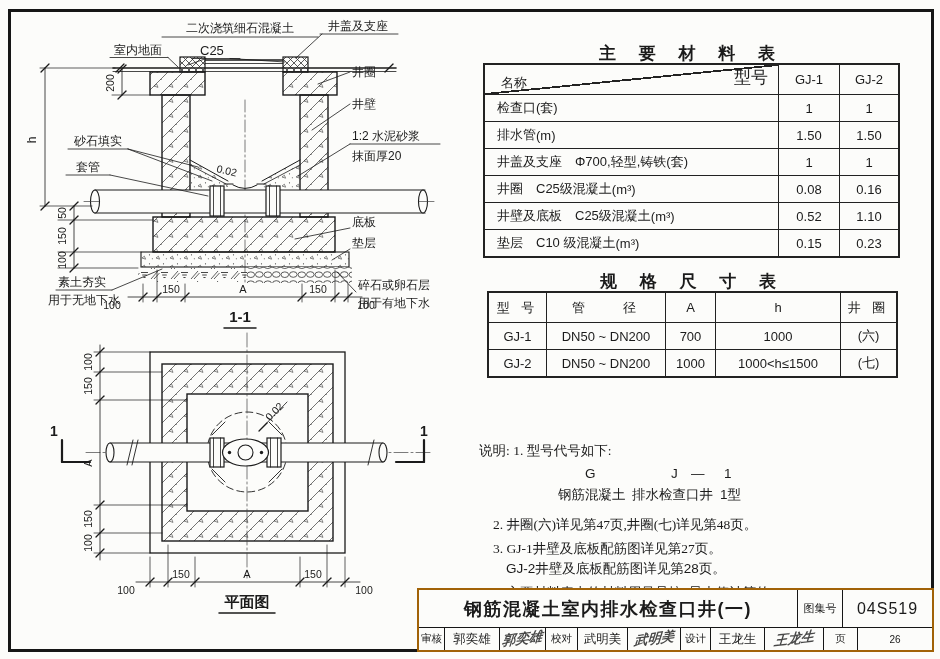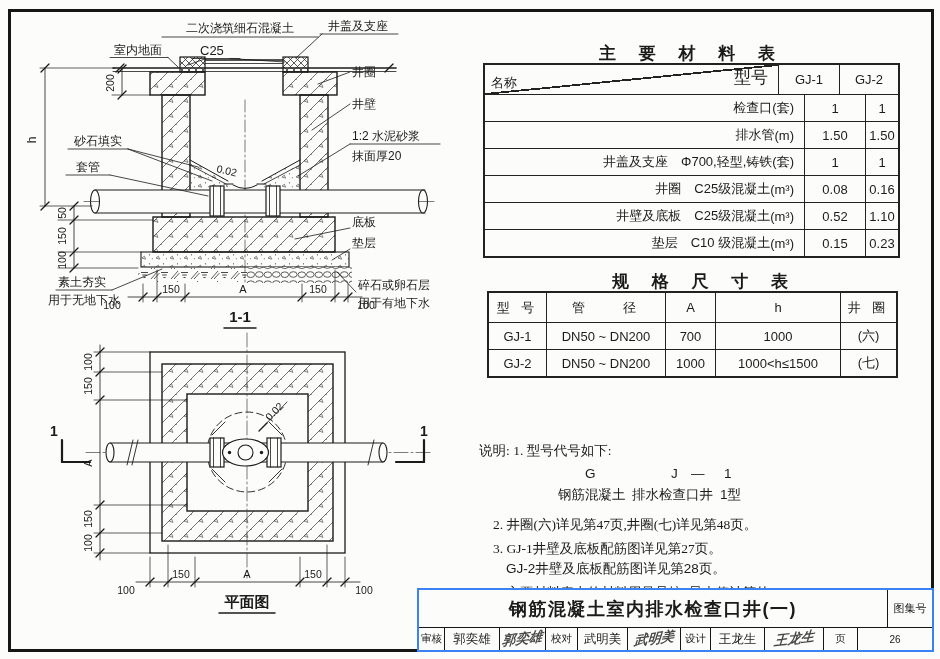--- a/index.html
+++ b/index.html
@@ -14,26 +14,26 @@
   .tr{display:flex;border-top:1.2px solid #222;box-sizing:border-box;}
   .tr:first-child{border-top:none;}
   .td{border-left:1.2px solid #222;display:flex;align-items:center;justify-content:center;
       font-size:13px;box-sizing:border-box;overflow:hidden;}
   .td:first-child{border-left:none;}
   .tbl-title{position:absolute;text-align:center;font-size:17px;font-weight:bold;letter-spacing:9px;}
 
   .mat{left:483px;top:63px;width:417px;}
   .mat .rowh{height:29px;}
   .mat .rowd{height:27px;}
-  .mat .c-name{width:293px;justify-content:flex-end;padding:0 10px 0 12px;margin-left:26px;}
+  .mat .c-name{width:293px;justify-content:flex-start;padding:0 10px 0 12px;}
   .mat .c-g1{width:61px;}
   .mat .c-g2{flex:1;}
   .diagcell{position:relative;width:293px;
     background:linear-gradient(to bottom right,transparent calc(50% - 0.9px),#222 calc(50% - 0.9px),#222 calc(50% + 0.9px),transparent calc(50% + 0.9px));}
-  .diagcell .corner-bl{position:absolute;left:6px;bottom:2px;font-size:13px;}
+  .diagcell .corner-bl{position:absolute;left:16px;bottom:2px;font-size:13px;}
   .diagcell .corner-tr{position:absolute;right:10px;top:1px;font-size:17px;}
 
   .spec{left:487px;top:291px;width:411px;}
   .spec .rowh{height:29px;}
   .spec .rowd{height:27px;}
   .spec .c1{width:57px;}.spec .c2{width:119px;}.spec .c3{width:50px;}.spec .c4{width:125px;}.spec .c5{flex:1;}
   .spec .hd{letter-spacing:4px;}
 
   
   .notes{position:absolute;left:479px;top:443px;width:456px;font-size:13.5px;line-height:1.15;}
@@ -44,21 +44,21 @@
   .codegram span{position:absolute;white-space:nowrap;}
   .cg-g{left:106px;top:0;}
   .cg-j{left:192px;top:0;}
   .cg-dash{left:212px;top:0;}
   .cg-1{left:245px;top:0;}
   .cg-gd{left:79px;top:21px;}
   .cg-jd{left:153px;top:21px;}
   .cg-1d{left:241px;top:21px;}
 
   
-  .tb{position:absolute;left:417px;top:588px;width:517px;height:64px;border:2px solid #3b82f6;
+  .tb{position:absolute;left:417px;top:588px;width:517px;height:64px;border:2px solid #a16207;
       display:flex;flex-direction:column;background:#fcfcfa;box-sizing:border-box;}
   .tb-top{display:flex;height:37px;border-bottom:1.6px solid #161616;}
   .tb-bot{display:flex;flex:1;}
   .tb .cell{display:flex;align-items:center;justify-content:center;border-left:1.2px solid #161616;
             box-sizing:border-box;overflow:hidden;white-space:nowrap;}
   .tb .cell:first-child{border-left:none;}
   .tb-title{flex:1;font-size:18px;font-weight:bold;letter-spacing:1.5px;}
   .tb-atlas-label{width:45px;font-size:11px;border-left-width:1.6px !important;}
   .tb-atlas-no{width:90px;font-size:16px;letter-spacing:1px;border-left-width:1.6px !important;}
   .lbl-s{font-size:10.5px;}
@@ -411,21 +411,21 @@
     <div class="tr rowd">
       <div class="td c-name">
           <span>垫层　C10 级混凝土</span>
           <span>(m³)</span>
         </div>
       <div class="td c-g1">0.15</div>
       <div class="td c-g2">0.23</div>
     </div>
   </div>
 
-  <div class="tbl-title" style="left:499px;top:270px;width:411px;">规 格 尺 寸 表</div>
+  <div class="tbl-title" style="left:487px;top:270px;width:411px;">规 格 尺 寸 表</div>
 
   <div class="tbl spec">
     <div class="tr rowh">
       <div class="td c1 hd">型 号</div>
       <div class="td c2 hd">管　　径</div>
       <div class="td c3">A</div>
       <div class="td c4">h</div>
       <div class="td c5 hd">井 圈</div>
     </div>
     <div class="tr rowd">
@@ -461,20 +461,21 @@
     <div class="nrow">2. 井圈(六)详见第47页,井圈(七)详见第48页。</div>
     <div class="nrow">3. GJ-1井壁及底板配筋图详见第27页。</div>
     <div class="cont">GJ-2井壁及底板配筋图详见第28页。</div>
     <div class="nrow">4. 主要材料表中的材料用量是按h最大值计算的。</div>
   </div>
 
   <div class="tb">
     <div class="tb-top">
       <div class="cell tb-title">钢筋混凝土室内排水检查口井(一)</div>
       <div class="cell tb-atlas-label">图集号</div>
+      <div class="cell tb-atlas-no">04S519</div>
     </div>
     <div class="tb-bot">
       <div class="cell lbl-s w-shen">审核</div>
       <div class="cell name-s w-guo">郭奕雄</div>
       <div class="cell w-sig1">
           <span class="sig">郭奕雄</span>
         </div>
       <div class="cell lbl-s w-jiao">校对</div>
       <div class="cell name-s w-wu">武明美</div>
       <div class="cell w-sig2">

